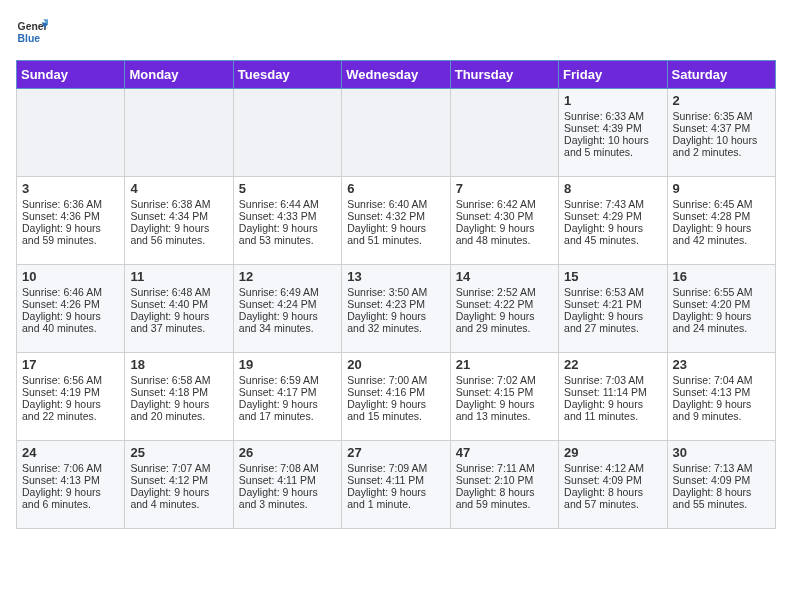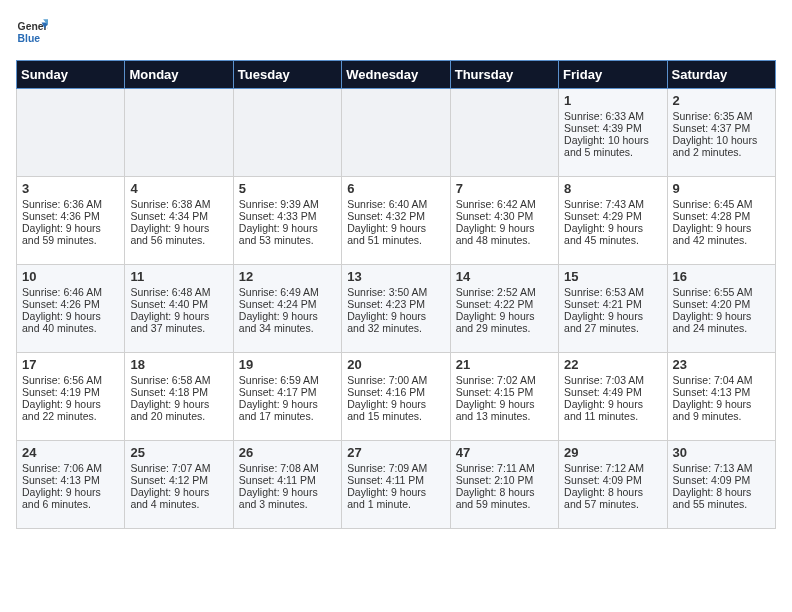--- a/index.html
+++ b/index.html
@@ -36,21 +36,21 @@
     .subtitle {
       font-size: 15px;
       color: #555;
     }
     table {
       width: 100%;
       border-collapse: collapse;
       table-layout: fixed;
     }
     thead tr th {
-      background-color: #0f172a;
+      background-color: #6d28d9;
       color: #fff;
       padding: 6px 4px;
       font-size: 13px;
       font-weight: bold;
       text-align: left;
       border: 1px solid #5a90cc;
     }
     tbody tr td {
       vertical-align: top;
       border: 1px solid #d0d0d0;
@@ -132,21 +132,21 @@
           <div>Daylight: 9 hours and 59 minutes.</div>
         </td>
         <td>
           <span class="day-num">4</span>
           <div>Sunrise: 6:38 AM</div>
           <div>Sunset: 4:34 PM</div>
           <div>Daylight: 9 hours and 56 minutes.</div>
         </td>
         <td>
           <span class="day-num">5</span>
-          <div>Sunrise: 9:39 AM</div>
+          <div>Sunrise: 6:44 AM</div>
           <div>Sunset: 4:33 PM</div>
           <div>Daylight: 9 hours and 53 minutes.</div>
         </td>
         <td>
           <span class="day-num">6</span>
           <div>Sunrise: 6:40 AM</div>
           <div>Sunset: 4:32 PM</div>
           <div>Daylight: 9 hours and 51 minutes.</div>
         </td>
         <td>
@@ -239,21 +239,21 @@
         </td>
         <td>
           <span class="day-num">21</span>
           <div>Sunrise: 7:02 AM</div>
           <div>Sunset: 4:15 PM</div>
           <div>Daylight: 9 hours and 13 minutes.</div>
         </td>
         <td>
           <span class="day-num">22</span>
           <div>Sunrise: 7:03 AM</div>
-          <div>Sunset: 4:49 PM</div>
+          <div>Sunset: 11:14 PM</div>
           <div>Daylight: 9 hours and 11 minutes.</div>
         </td>
         <td>
           <span class="day-num">23</span>
           <div>Sunrise: 7:04 AM</div>
           <div>Sunset: 4:13 PM</div>
           <div>Daylight: 9 hours and 9 minutes.</div>
         </td>
       </tr>
       <tr>
@@ -282,21 +282,21 @@
           <div>Daylight: 9 hours and 1 minute.</div>
         </td>
         <td>
           <span class="day-num">47</span>
           <div>Sunrise: 7:11 AM</div>
           <div>Sunset: 2:10 PM</div>
           <div>Daylight: 8 hours and 59 minutes.</div>
         </td>
         <td>
           <span class="day-num">29</span>
-          <div>Sunrise: 7:12 AM</div>
+          <div>Sunrise: 4:12 AM</div>
           <div>Sunset: 4:09 PM</div>
           <div>Daylight: 8 hours and 57 minutes.</div>
         </td>
         <td>
           <span class="day-num">30</span>
           <div>Sunrise: 7:13 AM</div>
           <div>Sunset: 4:09 PM</div>
           <div>Daylight: 8 hours and 55 minutes.</div>
         </td>
       </tr>

